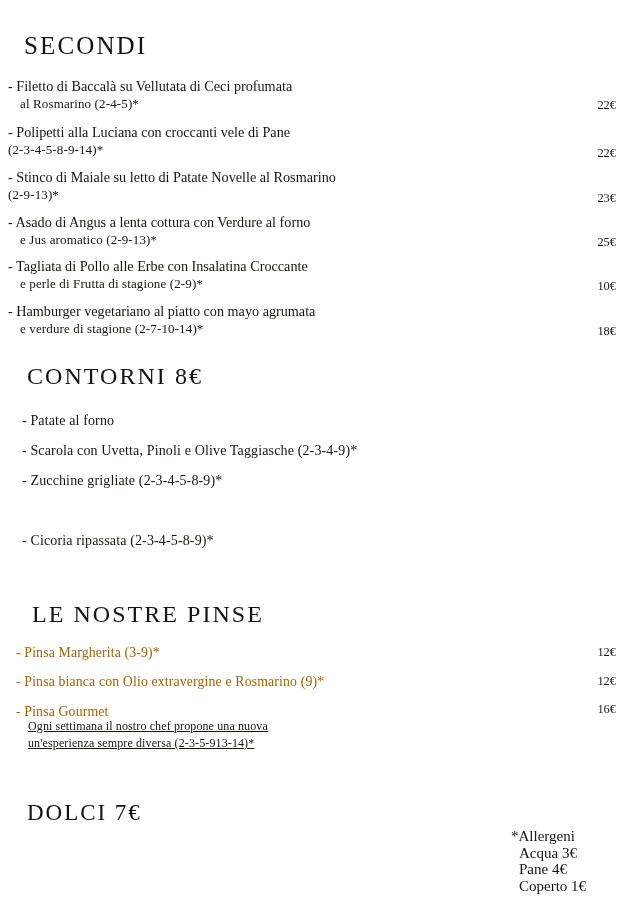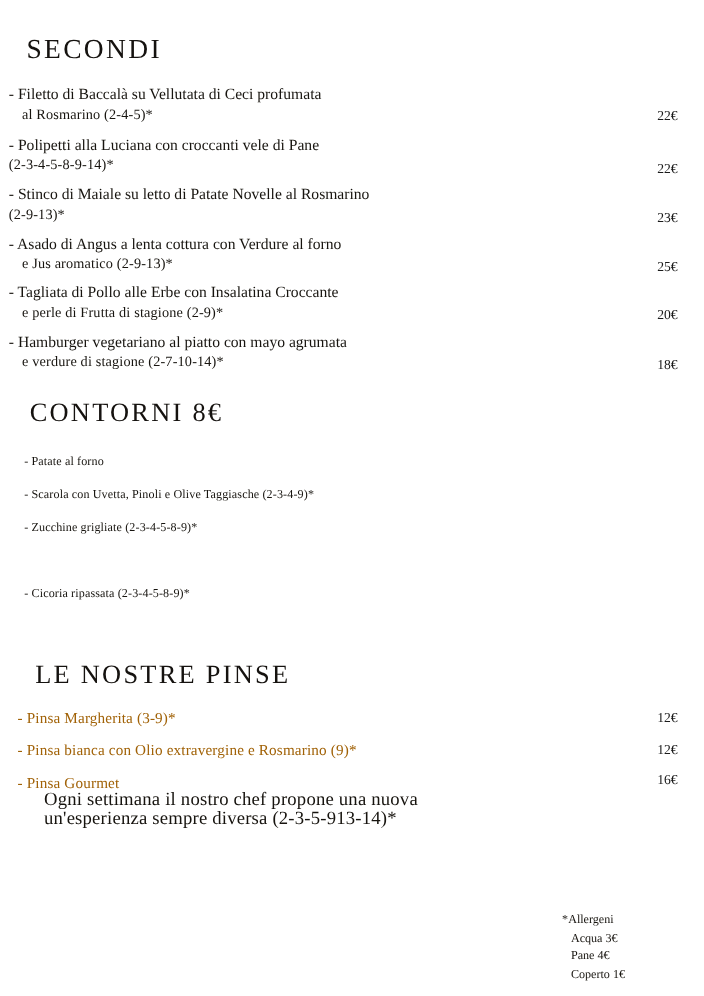--- a/index.html
+++ b/index.html
@@ -78,53 +78,54 @@
     font-size: 13px;
     font-variant-numeric: oldstyle-nums;
     font-feature-settings: "onum" 1;
     letter-spacing: 0.01em;
   }
 
   
   .contorno {
     position: absolute;
     left: 22px;
-    font-size: 11px;
+    font-size: 14px;
     line-height: 17px;
     color: #17140f;
     white-space: nowrap;
   }
 
   
   .pinsa {
     position: absolute;
     left: 16px;
     font-size: 13.8px;
     line-height: 17px;
     color: #a16207;
     white-space: nowrap;
   }
 
   
   .gourmet-desc {
     position: absolute;
-    left: 40px;
-    font-size: 17px;
-    line-height: 17px;
-    color: #17140f;
-    white-space: nowrap;
+    left: 28px;
+    font-size: 12px;
+    line-height: 17px;
+    color: #17140f;
+    white-space: nowrap;
+    text-decoration: underline;
   }
   .gourmet-desc span { display: block; }
 
   
   .notes {
     position: absolute;
     left: 511px;
     top: 828px;
-    font-size: 11px;
+    font-size: 15px;
     line-height: 16.5px;
     color: #17140f;
     text-align: left;
     white-space: nowrap;
   }
   .notes .note-line { display: block; }
   .notes .note-title { margin-left: 0px; }
   .notes .note-item {
     margin-left: 8px;
     font-variant-numeric: oldstyle-nums;
@@ -168,21 +169,21 @@
       <span class="line indent allerg">e Jus aromatico (2-9-13)*</span>
     </div>
     <div class="price" style="top:21px">25€</div>
   </div>
 
   <div class="item" style="top:258px">
     <div class="lines">
       <span class="line">- Tagliata di Pollo alle Erbe con Insalatina Croccante</span>
       <span class="line indent allerg">e perle di Frutta di stagione  (2-9)*</span>
     </div>
-    <div class="price" style="top:21px">20€</div>
+    <div class="price" style="top:21px">10€</div>
   </div>
 
   <div class="item" style="top:303px">
     <div class="lines">
       <span class="line">- Hamburger vegetariano al piatto con mayo agrumata</span>
       <span class="line indent allerg">e verdure di stagione  (2-7-10-14)*</span>
     </div>
     <div class="price" style="top:21px">18€</div>
   </div>
 
@@ -202,20 +203,21 @@
   <div class="price" style="top:674px">12€</div>
 
   <div class="pinsa allerg" style="top:703px">- Pinsa Gourmet</div>
   <div class="price" style="top:702px">16€</div>
 
   <div class="gourmet-desc allerg" style="top:718px">
     <span>Ogni settimana il nostro chef propone una nuova</span>
     <span>un'esperienza sempre diversa  (2-3-5-913-14)*</span>
   </div>
 
+  <div class="section-heading h-dolci">DOLCI 7€</div>
 
   <div class="notes">
     <span class="note-line note-title">*Allergeni</span>
     <span class="note-line note-item">Acqua 3€</span>
     <span class="note-line note-item">Pane 4€</span>
     <span class="note-line note-item">Coperto 1€</span>
   </div>
 
 </div>
 

